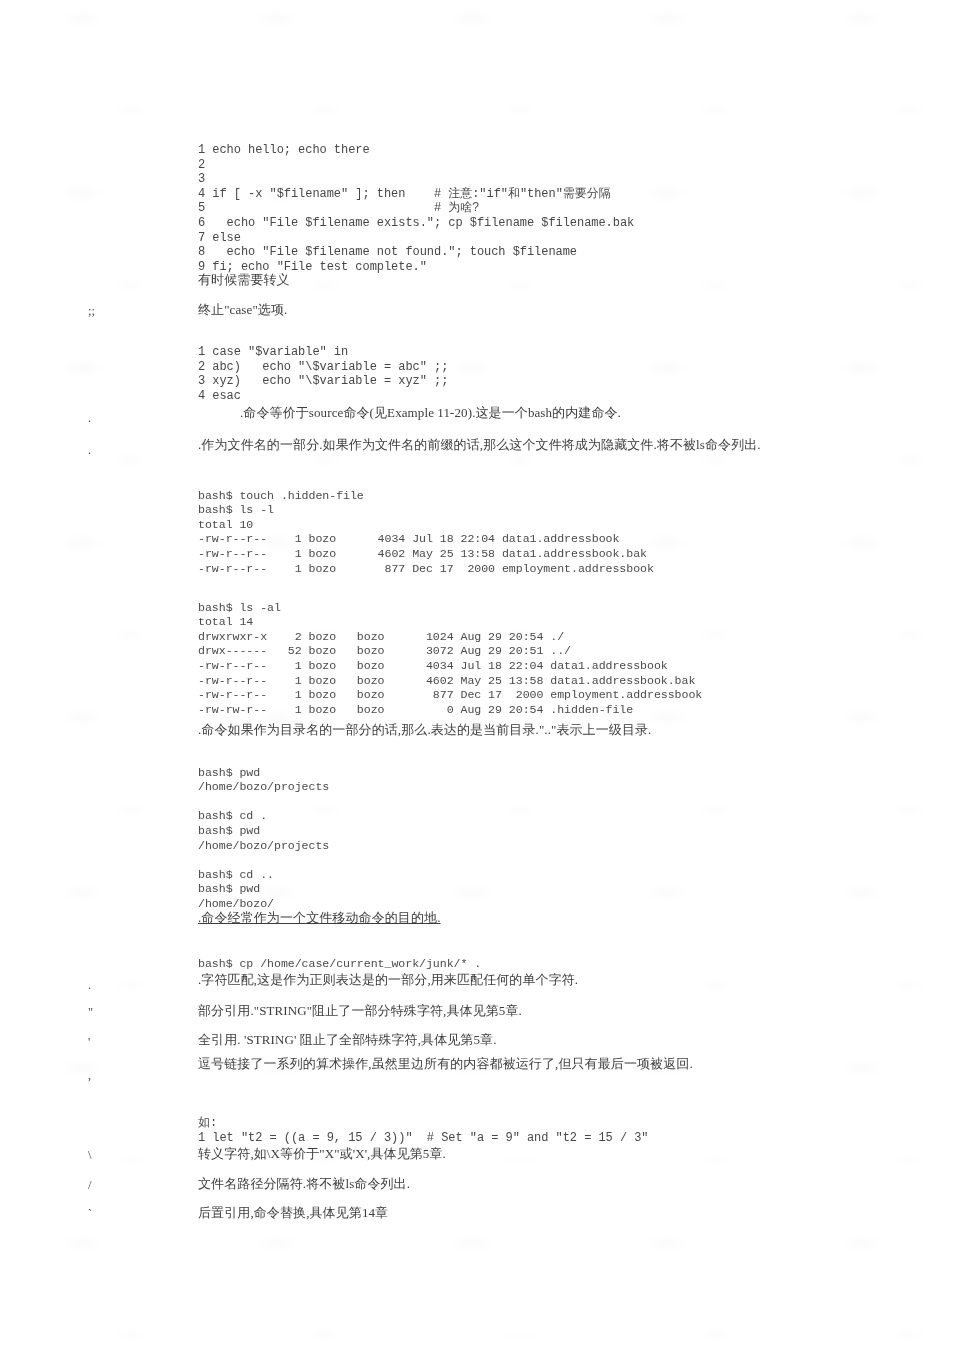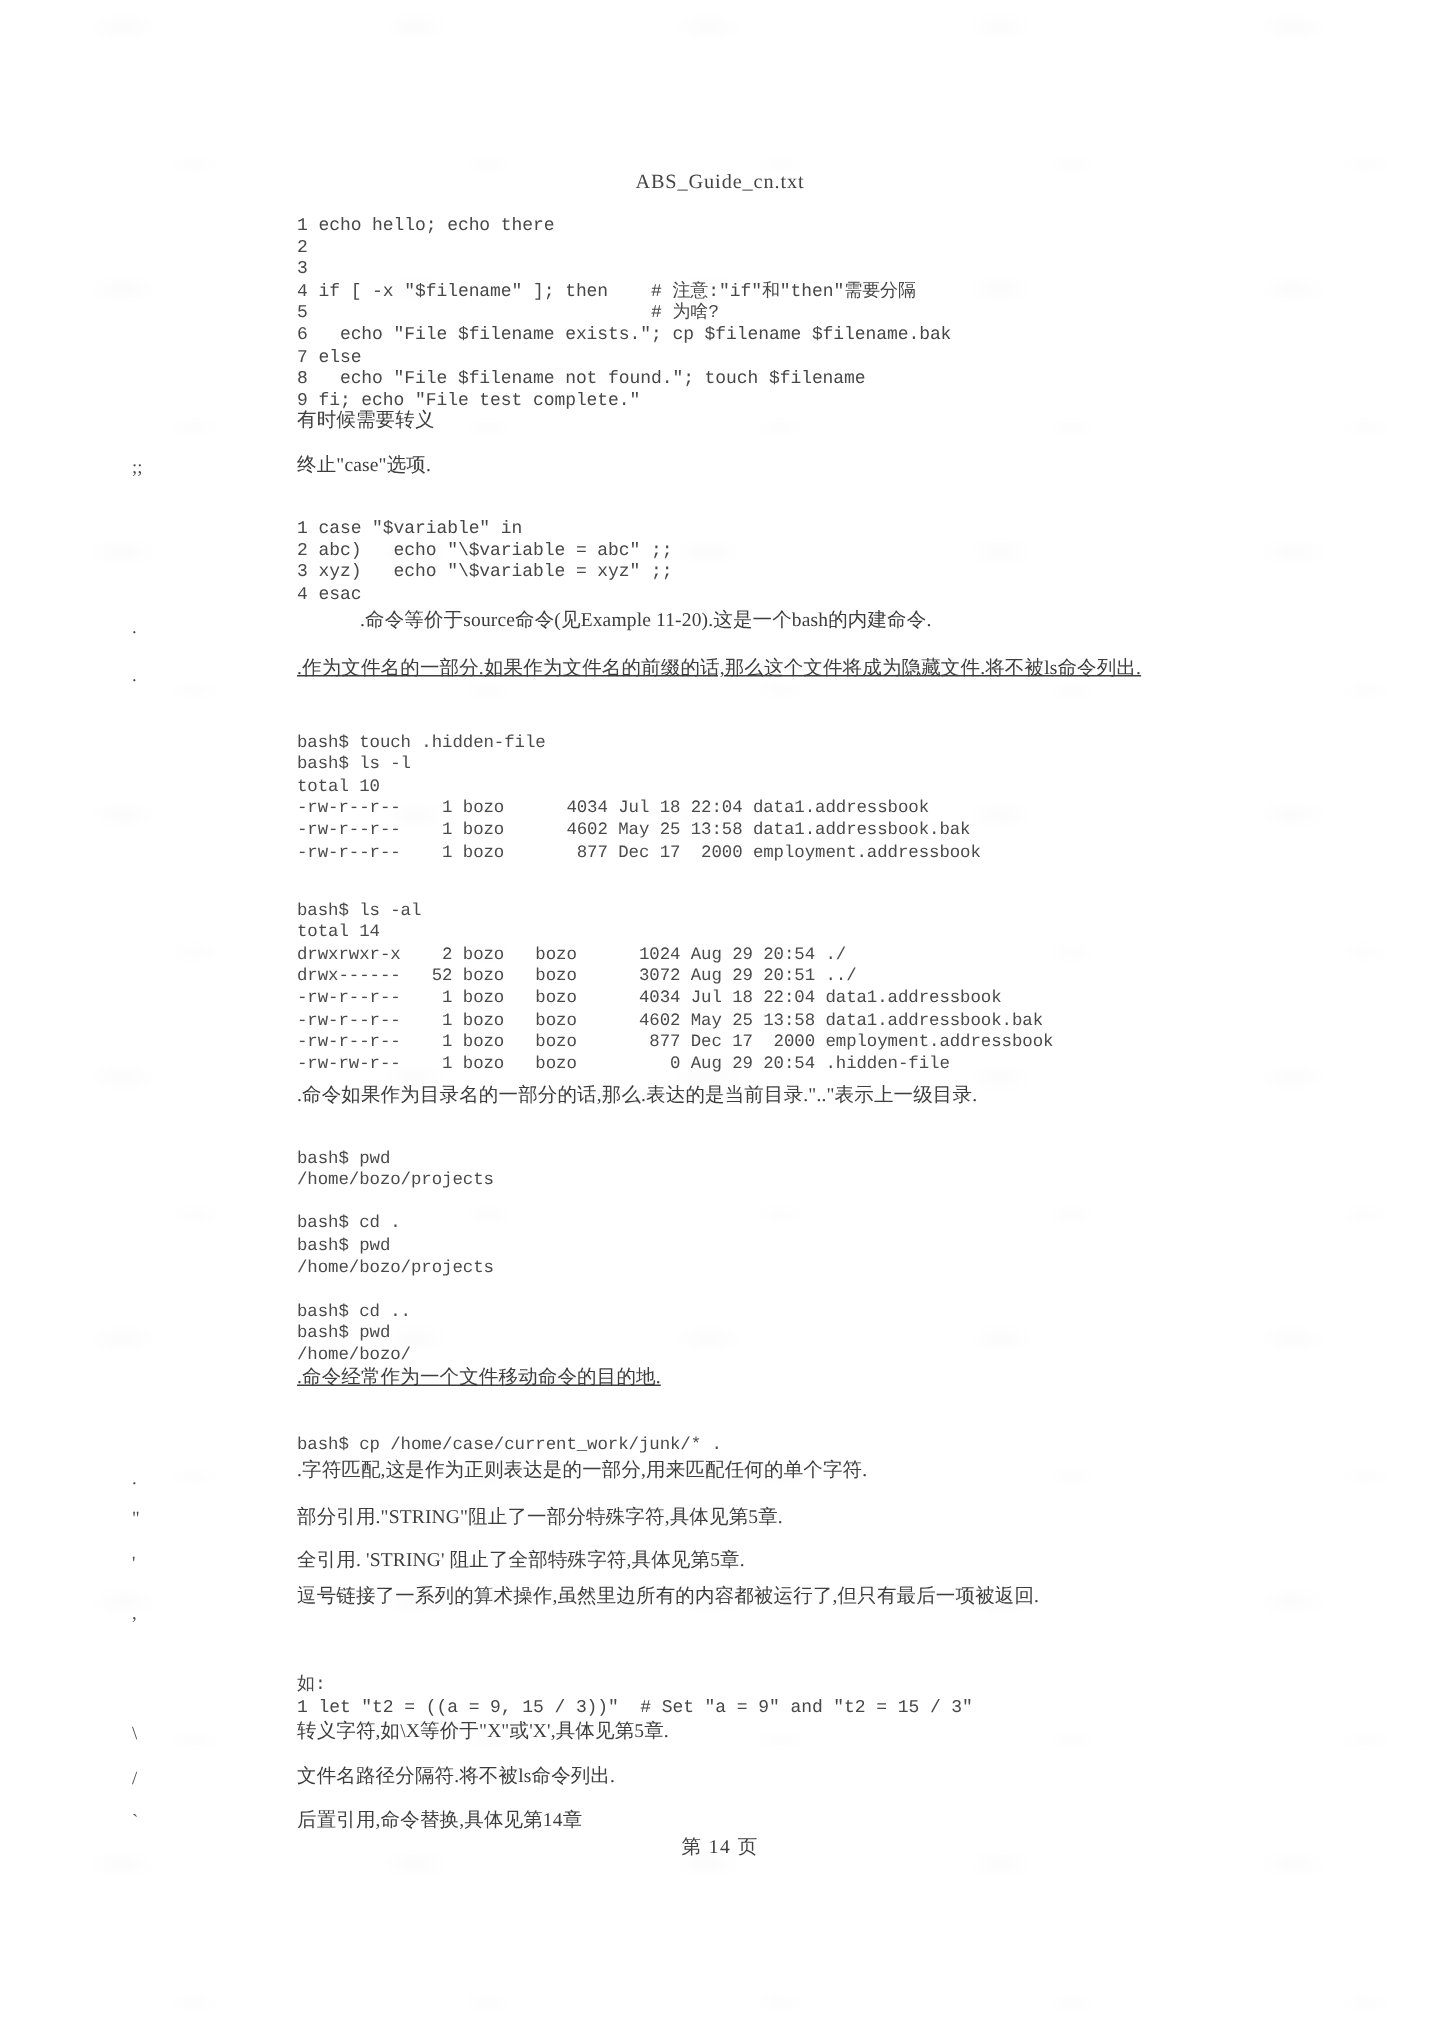--- a/index.html
+++ b/index.html
@@ -115,21 +115,20 @@
     letter-spacing: 1px;
   }
 </style>
 </head>
 <body>
 
 <div class="watermark-layer"></div>
 
 <div class="page">
 
-  <div class="doc-title">ABS_Guide_cn.txt</div>
 
   <div class="content">
 
     <pre class="code" style="top:131px;">1 echo hello; echo there
 2
 3
 4 if [ -x "$filename" ]; then    # 注意:"if"和"then"需要分隔
 5                                # 为啥?
 6   echo "File $filename exists."; cp $filename $filename.bak
 7 else
@@ -143,21 +142,21 @@
 
     <pre class="code" style="top:333px;">1 case "$variable" in
 2 abc)   echo "\$variable = abc" ;;
 3 xyz)   echo "\$variable = xyz" ;;
 4 esac</pre>
 
     <div class="sym" style="top:411px;">.</div>
     <div class="body-text" style="top:405px; width:600px;margin-left:42px;">.命令等价于source命令(见Example 11-20).这是一个bash的内建命令.</div>
 
     <div class="sym" style="top:443px;">.</div>
-    <div class="body-text" style="top:437px; width:568px;text-decoration:underline;">.作为文件名的一部分.如果作为文件名的前缀的话,那么这个文件将成为隐藏文件.将不被ls命令列出.</div>
+    <div class="body-text" style="top:437px; width:568px;">.作为文件名的一部分.如果作为文件名的前缀的话,那么这个文件将成为隐藏文件.将不被ls命令列出.</div>
 
     <pre class="term" style="top:477px;">bash$ touch .hidden-file
 bash$ ls -l
 total 10
 -rw-r--r--    1 bozo      4034 Jul 18 22:04 data1.addressbook
 -rw-r--r--    1 bozo      4602 May 25 13:58 data1.addressbook.bak
 -rw-r--r--    1 bozo       877 Dec 17  2000 employment.addressbook</pre>
 
     <pre class="term" style="top:589px;">bash$ ls -al
 total 14
@@ -204,15 +203,14 @@
     <div class="body-text" style="top:1146px;">转义字符,如\X等价于"X"或'X',具体见第5章.</div>
 
     <div class="sym" style="top:1178px;">/</div>
     <div class="body-text" style="top:1176px;">文件名路径分隔符.将不被ls命令列出.</div>
 
     <div class="sym" style="top:1207px;">`</div>
     <div class="body-text" style="top:1205px;">后置引用,命令替换,具体见第14章</div>
 
   </div>
 
-  <div class="footer">第 14 页</div>
 
 </div>
 
 </body></html>

